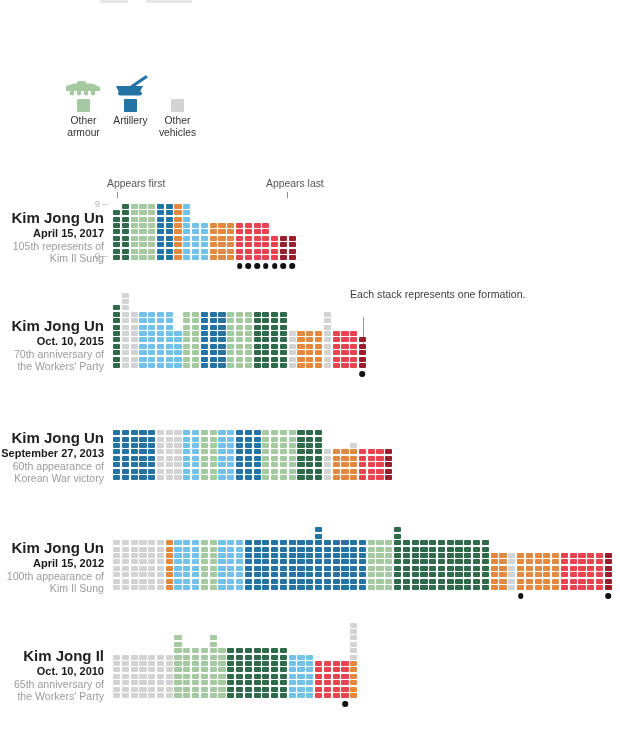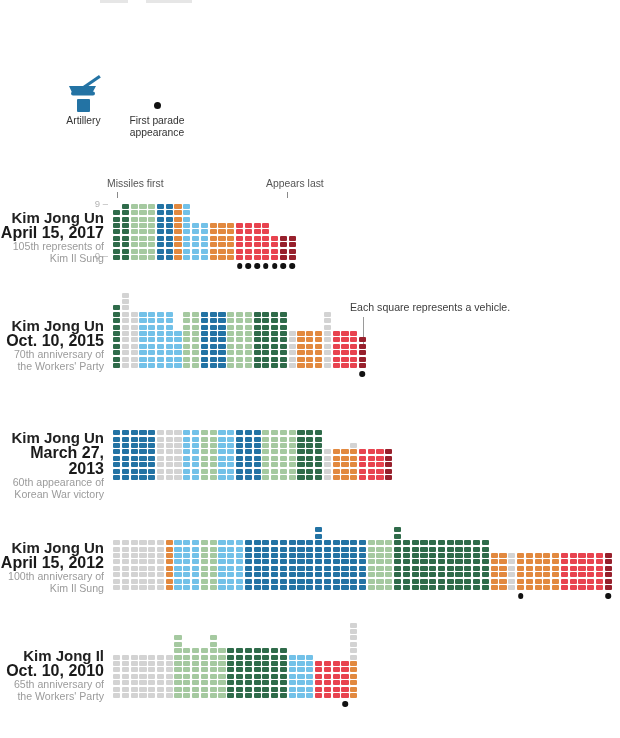--- a/index.html
+++ b/index.html
@@ -10,21 +10,21 @@
   .legend-item{width:47px;display:flex;flex-direction:column;align-items:center;}
   .legend-item.first-app{width:72px;margin-left:14px;}
   .icon-slot{height:90px;display:flex;align-items:flex-end;justify-content:center;}
   .swatch{width:13px;height:13px;margin:2px 0 3px 0;border-radius:1px;}
   .dot-swatch{width:13px;height:13px;margin:2px 0 3px 0;display:flex;align-items:center;justify-content:center;}
   .dot-swatch i{display:block;width:7px;height:7px;border-radius:50%;background:#111;}
   .llabel{font-size:10.3px;line-height:11.6px;text-align:center;color:#333;}
   
   .plabel{position:absolute;left:0;width:104px;text-align:right;}
   .plabel .name{font-size:15px;font-weight:bold;color:#222;line-height:15px;}
-  .plabel .date{font-size:16px;font-weight:bold;color:#1a1a1a;line-height:16px;}
+  .plabel .date{font-size:11px;font-weight:bold;color:#1a1a1a;line-height:16px;}
   .plabel .sub{font-size:10.6px;color:#9b9b9b;line-height:11.8px;}
   .stacks{position:absolute;left:113px;display:flex;align-items:flex-end;height:84px;}
   .stack{position:relative;width:7.2px;margin-right:1.6px;display:flex;flex-direction:column-reverse;gap:1.4px;}
   .sq{width:7.2px;height:5px;border-radius:1px;}
   .fdot{position:absolute;left:50%;transform:translateX(-50%);bottom:-8.5px;width:5.6px;height:5.6px;border-radius:50%;background:#111;}
   
   .appears{position:absolute;font-size:10.4px;color:#555;}
   .tickmark{position:absolute;width:1.2px;height:6px;background:#8a8a8a;}
   .axis-lab{position:absolute;font-size:9.5px;color:#b3b3b3;width:24px;text-align:right;}
   
@@ -35,48 +35,62 @@
 </head>
 <body>
 
 <div class="canvas">
   <div class="crop-frag" style="left:100px;top:0;width:28px;height:3px;"></div>
   <div class="crop-frag" style="left:146px;top:0;width:46px;height:3px;"></div>
 
   <div class="legend" id="legend">
       <div class="legend-item">
         <div class="icon-slot">
+          <svg width="44" height="17" viewBox="0 0 44 17">
+            <g fill="#a5c9a0">
+      <rect x="15" y="1" width="9" height="5" rx="1.5"></rect>
+              <path d="M4 6 L12 3.5 H30 L38 7 V11 H4 Z"></path>
+      <circle cx="10" cy="13" r="2.4"></circle>
+              <circle cx="17" cy="13" r="2.4"></circle>
+              <circle cx="24" cy="13" r="2.4"></circle>
+              <circle cx="31" cy="13" r="2.4"></circle>
+            </g>
+          </svg>
+        </div>
+        <div class="swatch" style="background: rgb(165, 201, 160);"></div>
+        <div class="llabel">Other armour</div>
+      </div>
+      <div class="legend-item">
+        <div class="icon-slot">
           <svg width="44" height="23" viewBox="0 0 44 23">
             <g fill="#2373a4">
       <polygon points="21,12 37,1 38.8,3.4 23.5,14"></polygon>
               <path d="M7 12 H34 L30.5 18.5 H10 Z"></path>
       <rect x="9" y="17.5" width="24" height="4" rx="2"></rect>
             </g>
           </svg>
         </div>
         <div class="swatch" style="background: rgb(35, 115, 164);"></div>
         <div class="llabel">Artillery</div>
       </div>
-      <div class="legend-item first-app">
+      <div class="legend-item">
         <div class="icon-slot"></div>
-        <div class="dot-swatch">
-          <i></i>
-        </div>
-        <div class="llabel">First parade appearance</div>
+        <div class="swatch" style="background: rgb(211, 211, 211);"></div>
+        <div class="llabel">Other vehicles</div>
       </div>
     </div>
 
-  <div class="appears" style="left:107px;top:178px;">Missiles first</div>
+  <div class="appears" style="left:107px;top:178px;">Appears first</div>
   <div class="tickmark" style="left:117px;top:192px;"></div>
   <div class="appears" style="left:266px;top:178px;">Appears last</div>
   <div class="tickmark" style="left:287px;top:192px;"></div>
   <div class="axis-lab" style="left:84px;top:198px;"><span>9</span> –</div>
   <div class="axis-lab" style="left:84px;top:250px;"><span>0</span> –</div>
 
-  <div class="note-line" style="left:350px;top:301px;">Each square represents a vehicle.</div>
+  <div class="note-line" style="left:350px;top:288px;">Each stack represents one formation.</div>
   <div class="leader" style="left:363px;top:317px;height:27px;"></div>
 
   <div id="charts">
       <div class="plabel" style="top: 210px;">
         <div class="name">Kim Jong Un</div>
         <div class="date">April 15, 2017</div>
         <div class="sub">105th represents of</div>
         <div class="sub">Kim Il Sung</div>
       </div>
       <div class="stacks" style="top: 176px;">
@@ -575,21 +589,21 @@
           <div class="sq" style="background: rgb(152, 32, 44);"></div>
           <div class="sq" style="background: rgb(152, 32, 44);"></div>
           <div class="sq" style="background: rgb(152, 32, 44);"></div>
           <div class="sq" style="background: rgb(152, 32, 44);"></div>
           <div class="sq" style="background: rgb(152, 32, 44);"></div>
           <div class="fdot"></div>
         </div>
       </div>
       <div class="plabel" style="top: 430px;">
         <div class="name">Kim Jong Un</div>
-        <div class="date">March 27, 2013</div>
+        <div class="date">September 27, 2013</div>
         <div class="sub">60th appearance of</div>
         <div class="sub">Korean War victory</div>
       </div>
       <div class="stacks" style="top: 396px;">
         <div class="stack">
           <div class="sq" style="background: rgb(35, 115, 164);"></div>
           <div class="sq" style="background: rgb(35, 115, 164);"></div>
           <div class="sq" style="background: rgb(35, 115, 164);"></div>
           <div class="sq" style="background: rgb(35, 115, 164);"></div>
           <div class="sq" style="background: rgb(35, 115, 164);"></div>
@@ -881,21 +895,21 @@
           <div class="sq" style="background: rgb(152, 32, 44);"></div>
           <div class="sq" style="background: rgb(152, 32, 44);"></div>
           <div class="sq" style="background: rgb(152, 32, 44);"></div>
           <div class="sq" style="background: rgb(152, 32, 44);"></div>
           <div class="sq" style="background: rgb(152, 32, 44);"></div>
         </div>
       </div>
       <div class="plabel" style="top: 540px;">
         <div class="name">Kim Jong Un</div>
         <div class="date">April 15, 2012</div>
-        <div class="sub">100th anniversary of</div>
+        <div class="sub">100th appearance of</div>
         <div class="sub">Kim Il Sung</div>
       </div>
       <div class="stacks" style="top: 506px;">
         <div class="stack">
           <div class="sq" style="background: rgb(211, 211, 211);"></div>
           <div class="sq" style="background: rgb(211, 211, 211);"></div>
           <div class="sq" style="background: rgb(211, 211, 211);"></div>
           <div class="sq" style="background: rgb(211, 211, 211);"></div>
           <div class="sq" style="background: rgb(211, 211, 211);"></div>
           <div class="sq" style="background: rgb(211, 211, 211);"></div>

